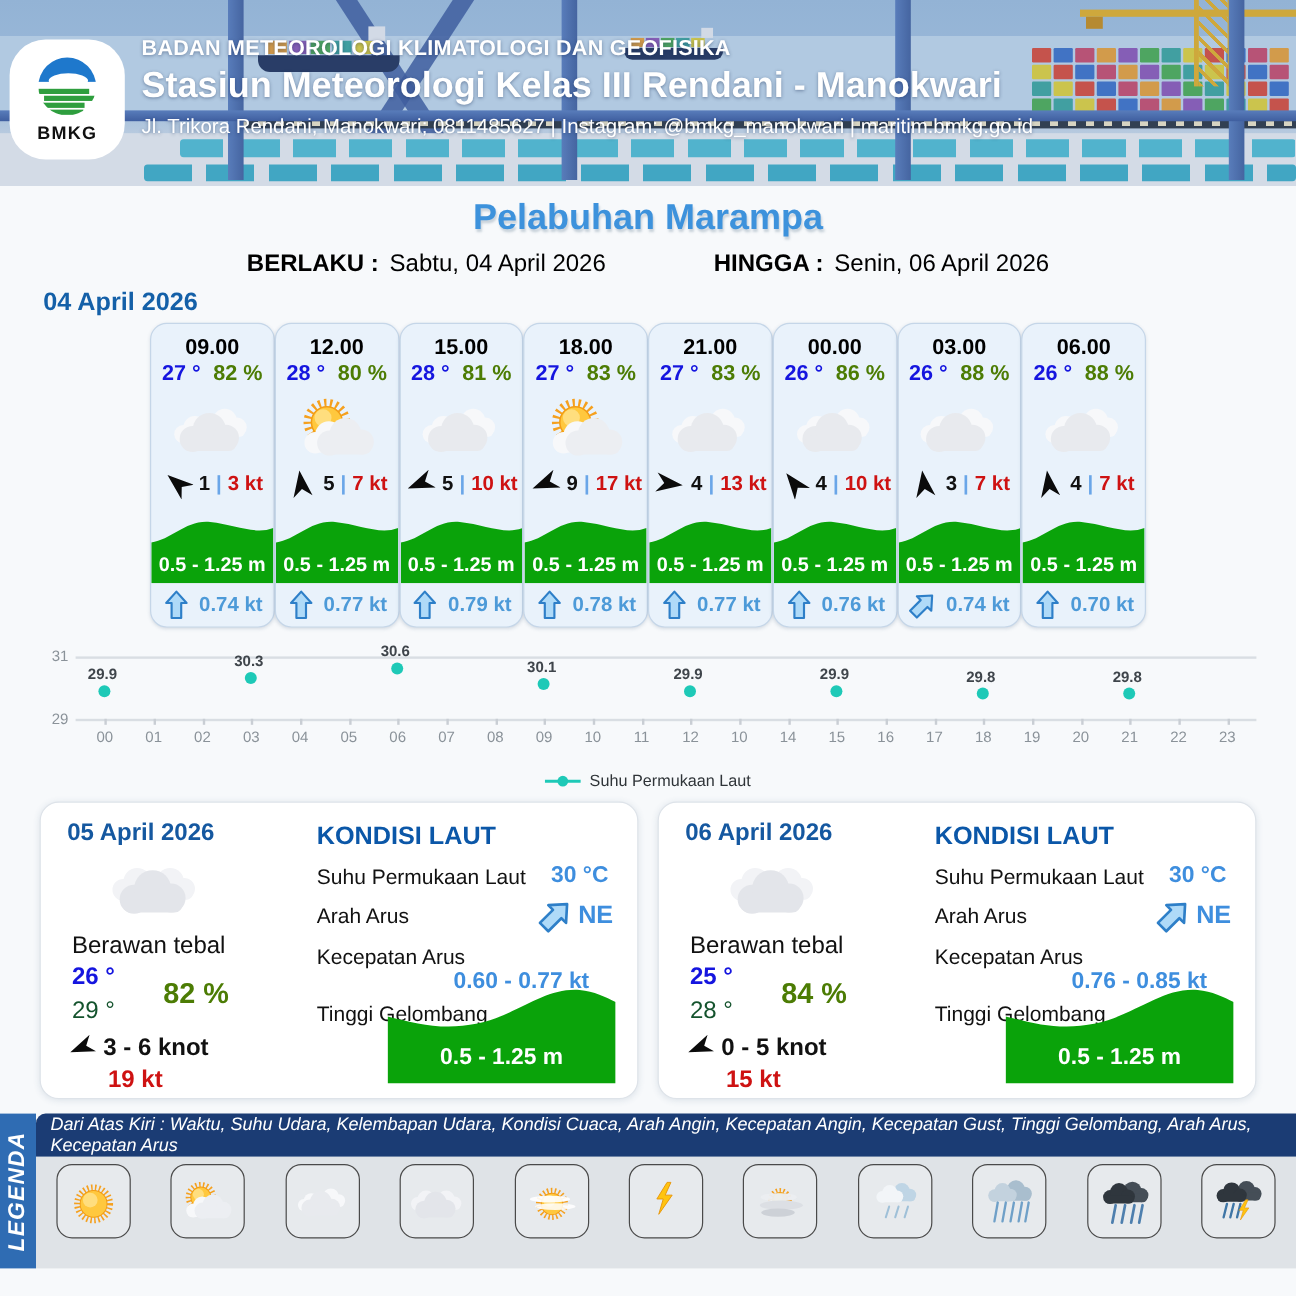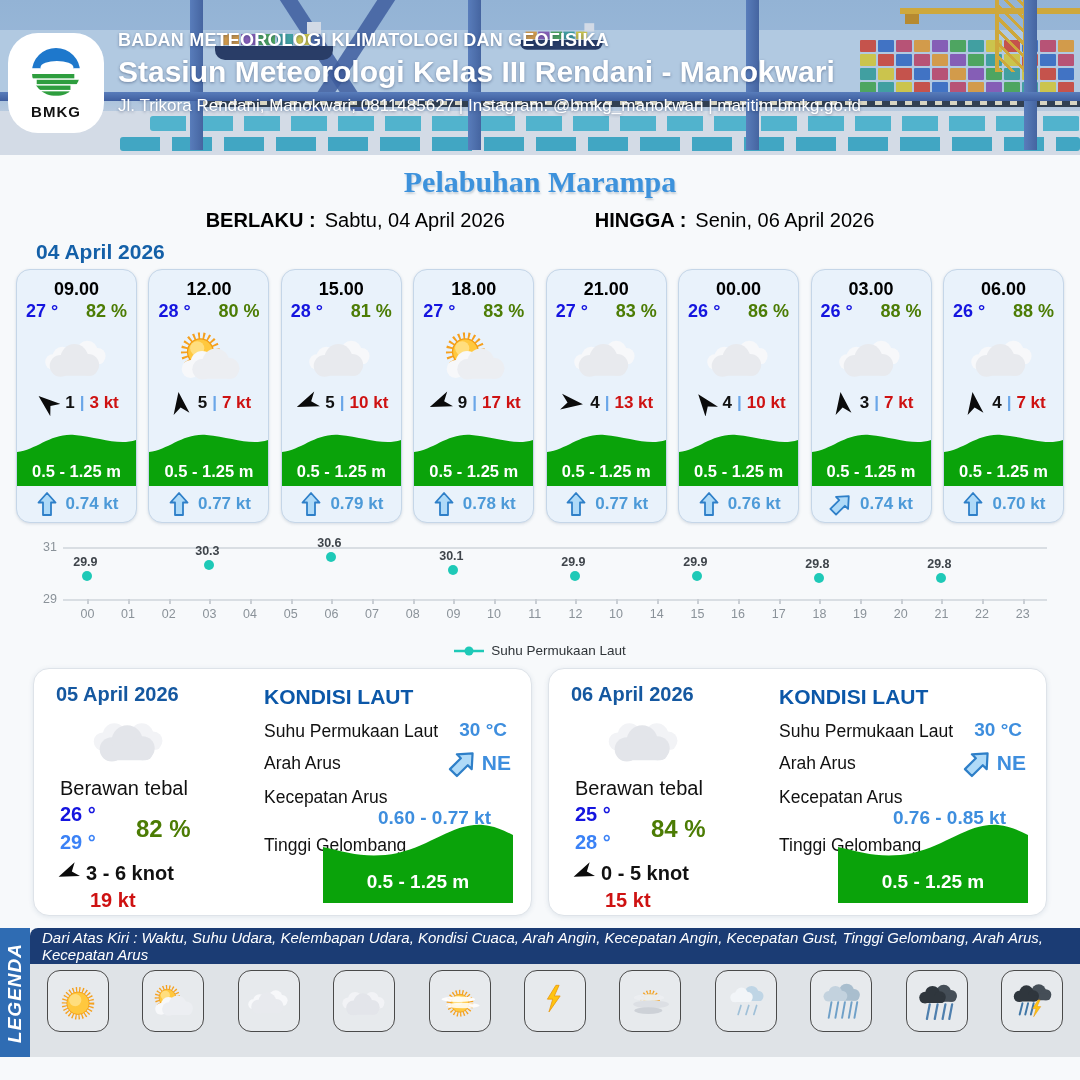--- a/index.html
+++ b/index.html
@@ -29,27 +29,27 @@
   .header-text{position:absolute;left:118px;top:30px;color:#fff;text-shadow:0 1px 3px rgba(20,40,80,.45);}
   .agency{font-size:18px;font-weight:bold;letter-spacing:.2px;}
   .station{font-size:30px;font-weight:bold;margin-top:4px;}
   .contact{font-size:17px;margin-top:7px;}
 
   
   .titleblock{text-align:center;margin-top:10px;}
   .main-title{margin:0;font-size:41px;font-weight:bold;color:#1668AE;letter-spacing:.5px;
     text-shadow:2px 2px 0 #FFFFFF,3px 4px 4px rgba(60,90,120,.35);}
   .port-title{margin:2px 0 0;font-size:30px;font-weight:bold;color:#3D92DC;
-    text-shadow:1px 2px 2px rgba(60,90,120,.25);font-family:Liberation Serif, serif;}
+    text-shadow:1px 2px 2px rgba(60,90,120,.25);}
   .valid-row{display:flex;justify-content:center;gap:90px;font-size:20px;color:#000;margin-top:10px;}
   .valid-row .lbl{font-weight:bold;margin-right:9px;text-align:right;}
 
   
   .day1-date{margin:8px 0 5px 36px;font-size:21px;font-weight:bold;color:#1460A8;}
-  .cards-row{width:1048px;margin:0 auto;display:flex;justify-content:space-between;align-items:center;}
+  .cards-row{width:830px;margin:0 auto;display:flex;justify-content:space-between;align-items:center;}
   .card{width:119px;height:252px;background:#E9F2FB;border:1px solid #C5D6E8;border-radius:14px;
     box-shadow:0 1px 3px rgba(60,90,120,.18);display:flex;flex-direction:column;overflow:hidden;}
   .c-time{text-align:center;font-size:18px;font-weight:bold;color:#000;margin-top:9px;}
   .c-th{display:flex;justify-content:space-between;padding:1px 9px 0;}
   .c-temp{font-size:18px;font-weight:bold;color:#1515DF;}
   .c-hum{font-size:18px;font-weight:bold;color:#4C7C04;}
   .c-icon{display:flex;justify-content:center;margin-top:4px;}
   .c-wind{display:flex;align-items:center;justify-content:center;gap:5px;font-size:17px;margin-top:2px;}
   .c-wnum{font-weight:bold;color:#111;}
   .c-div{color:#6AA6E8;font-weight:bold;}
@@ -73,21 +73,21 @@
     font-size:13.5px;color:#2F3438;}
 
   
   .day-cards{width:1014px;margin:10px auto 0;display:flex;gap:16px;}
   .daycard{position:relative;flex:1;height:246px;background:#fff;border:1px solid #DEE3E9;
     border-radius:16px;box-shadow:0 1px 5px rgba(60,90,120,.12);}
   .dc-date{position:absolute;left:22px;top:14px;font-size:20px;font-weight:bold;color:#1558A0;}
   .dc-icon{position:absolute;left:40px;top:36px;}
   .dc-cond{position:absolute;left:26px;top:108px;font-size:20px;color:#111;}
   .dc-tmin{position:absolute;left:26px;top:134px;font-size:20px;font-weight:bold;color:#1515DF;}
-  .dc-tmax{position:absolute;left:26px;top:162px;font-size:20px;font-weight:bold;color:#3b82f6;}
+  .dc-tmax{position:absolute;left:26px;top:162px;font-size:20px;font-weight:normal;color:#14532d;}
   .dc-hum{position:absolute;left:102px;top:146px;font-size:24px;font-weight:bold;color:#4C7C04;}
   .dc-wind{position:absolute;left:22px;top:192px;display:flex;align-items:center;gap:6px;
     font-size:20px;font-weight:bold;color:#111;}
   .dc-gust{position:absolute;left:56px;top:220px;font-size:20px;font-weight:bold;color:#CE1212;}
   .kl-head{position:absolute;left:230px;top:16px;font-size:21px;font-weight:bold;color:#0B57A8;}
   .kl-lab{position:absolute;font-size:17.5px;color:#111;}
   .kl-val{position:absolute;font-size:19px;font-weight:bold;color:#3E8EDE;text-align:right;}
   .kl-ne{position:absolute;display:flex;align-items:center;gap:4px;font-size:21px;font-weight:bold;color:#3E8EDE;}
   .kl-wave{position:absolute;right:18px;bottom:12px;width:190px;height:82px;}
   .kl-wave svg{position:absolute;inset:0;width:100%;height:100%;}

